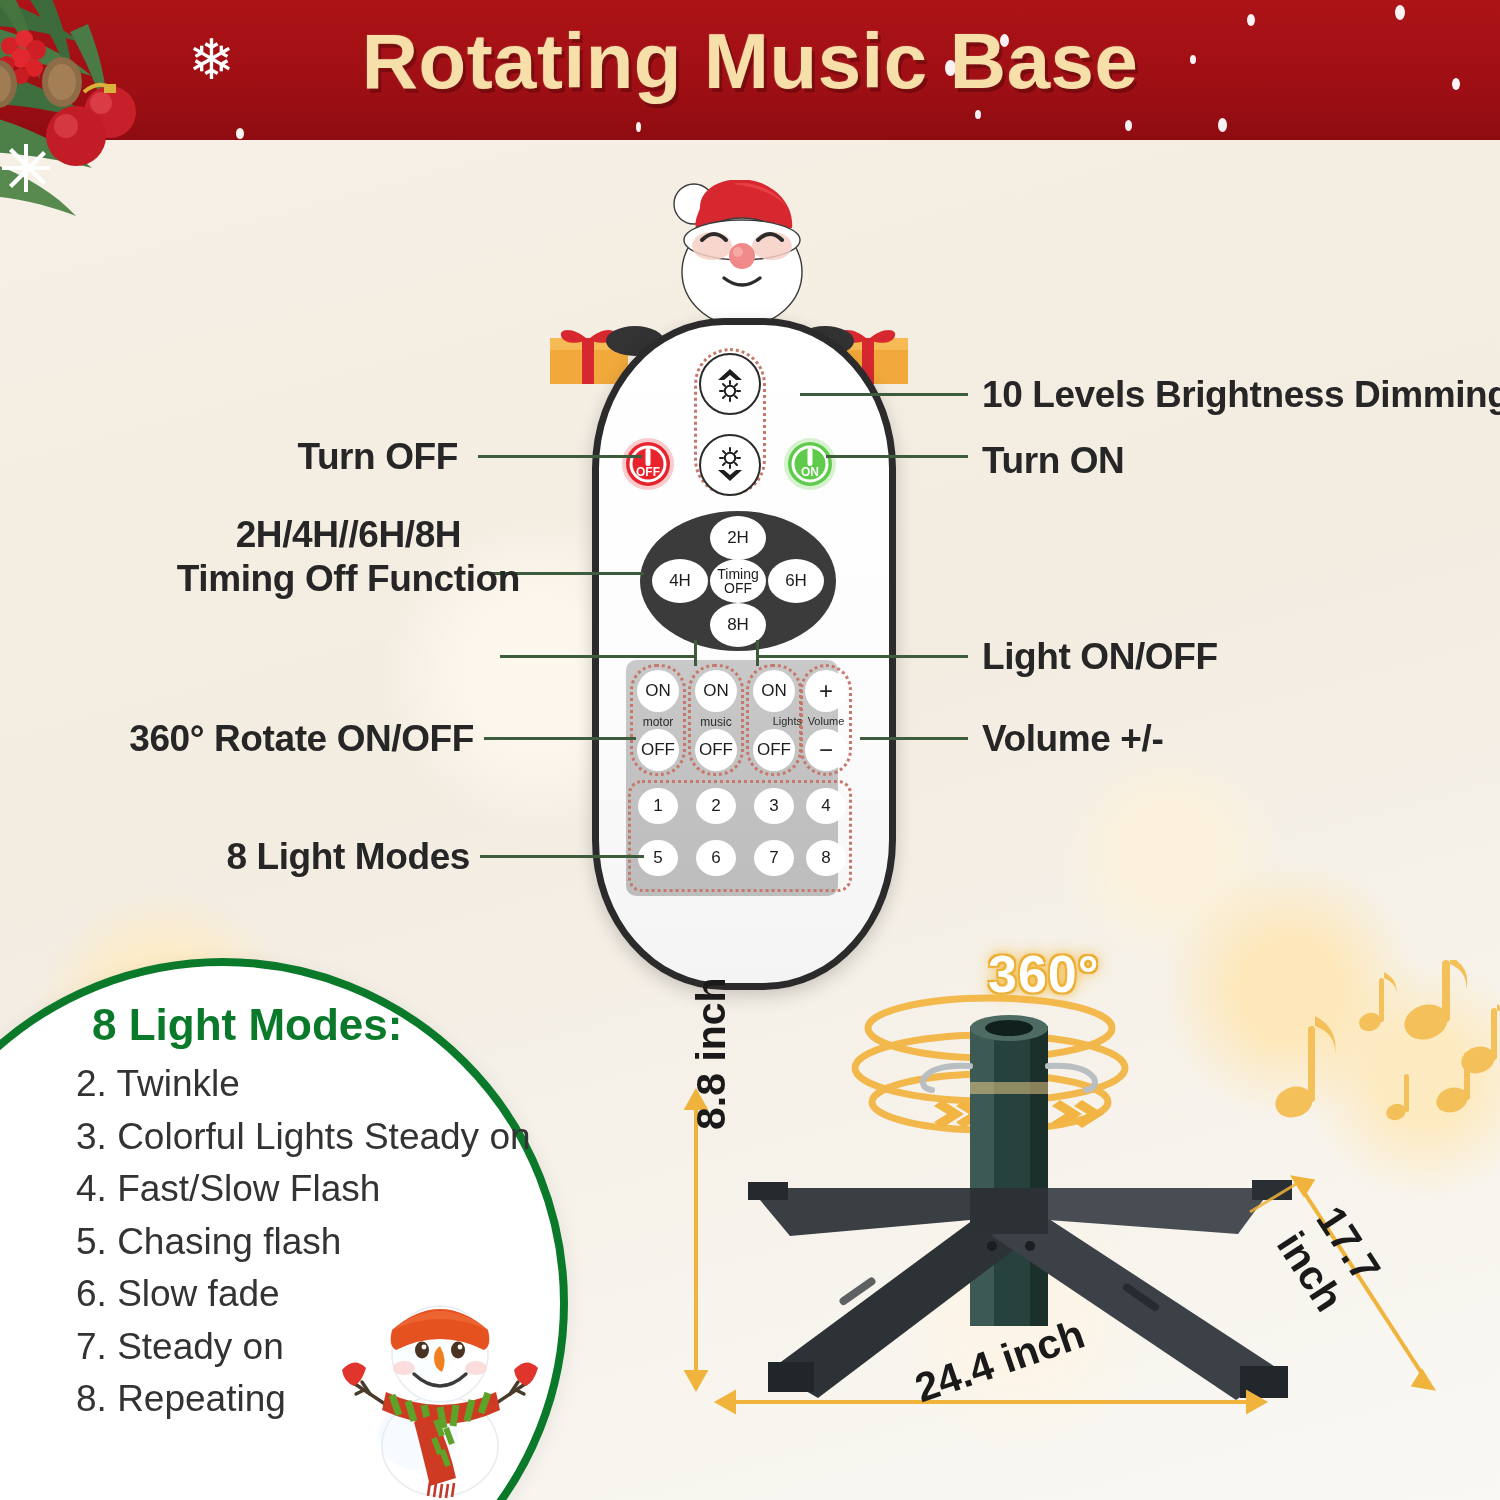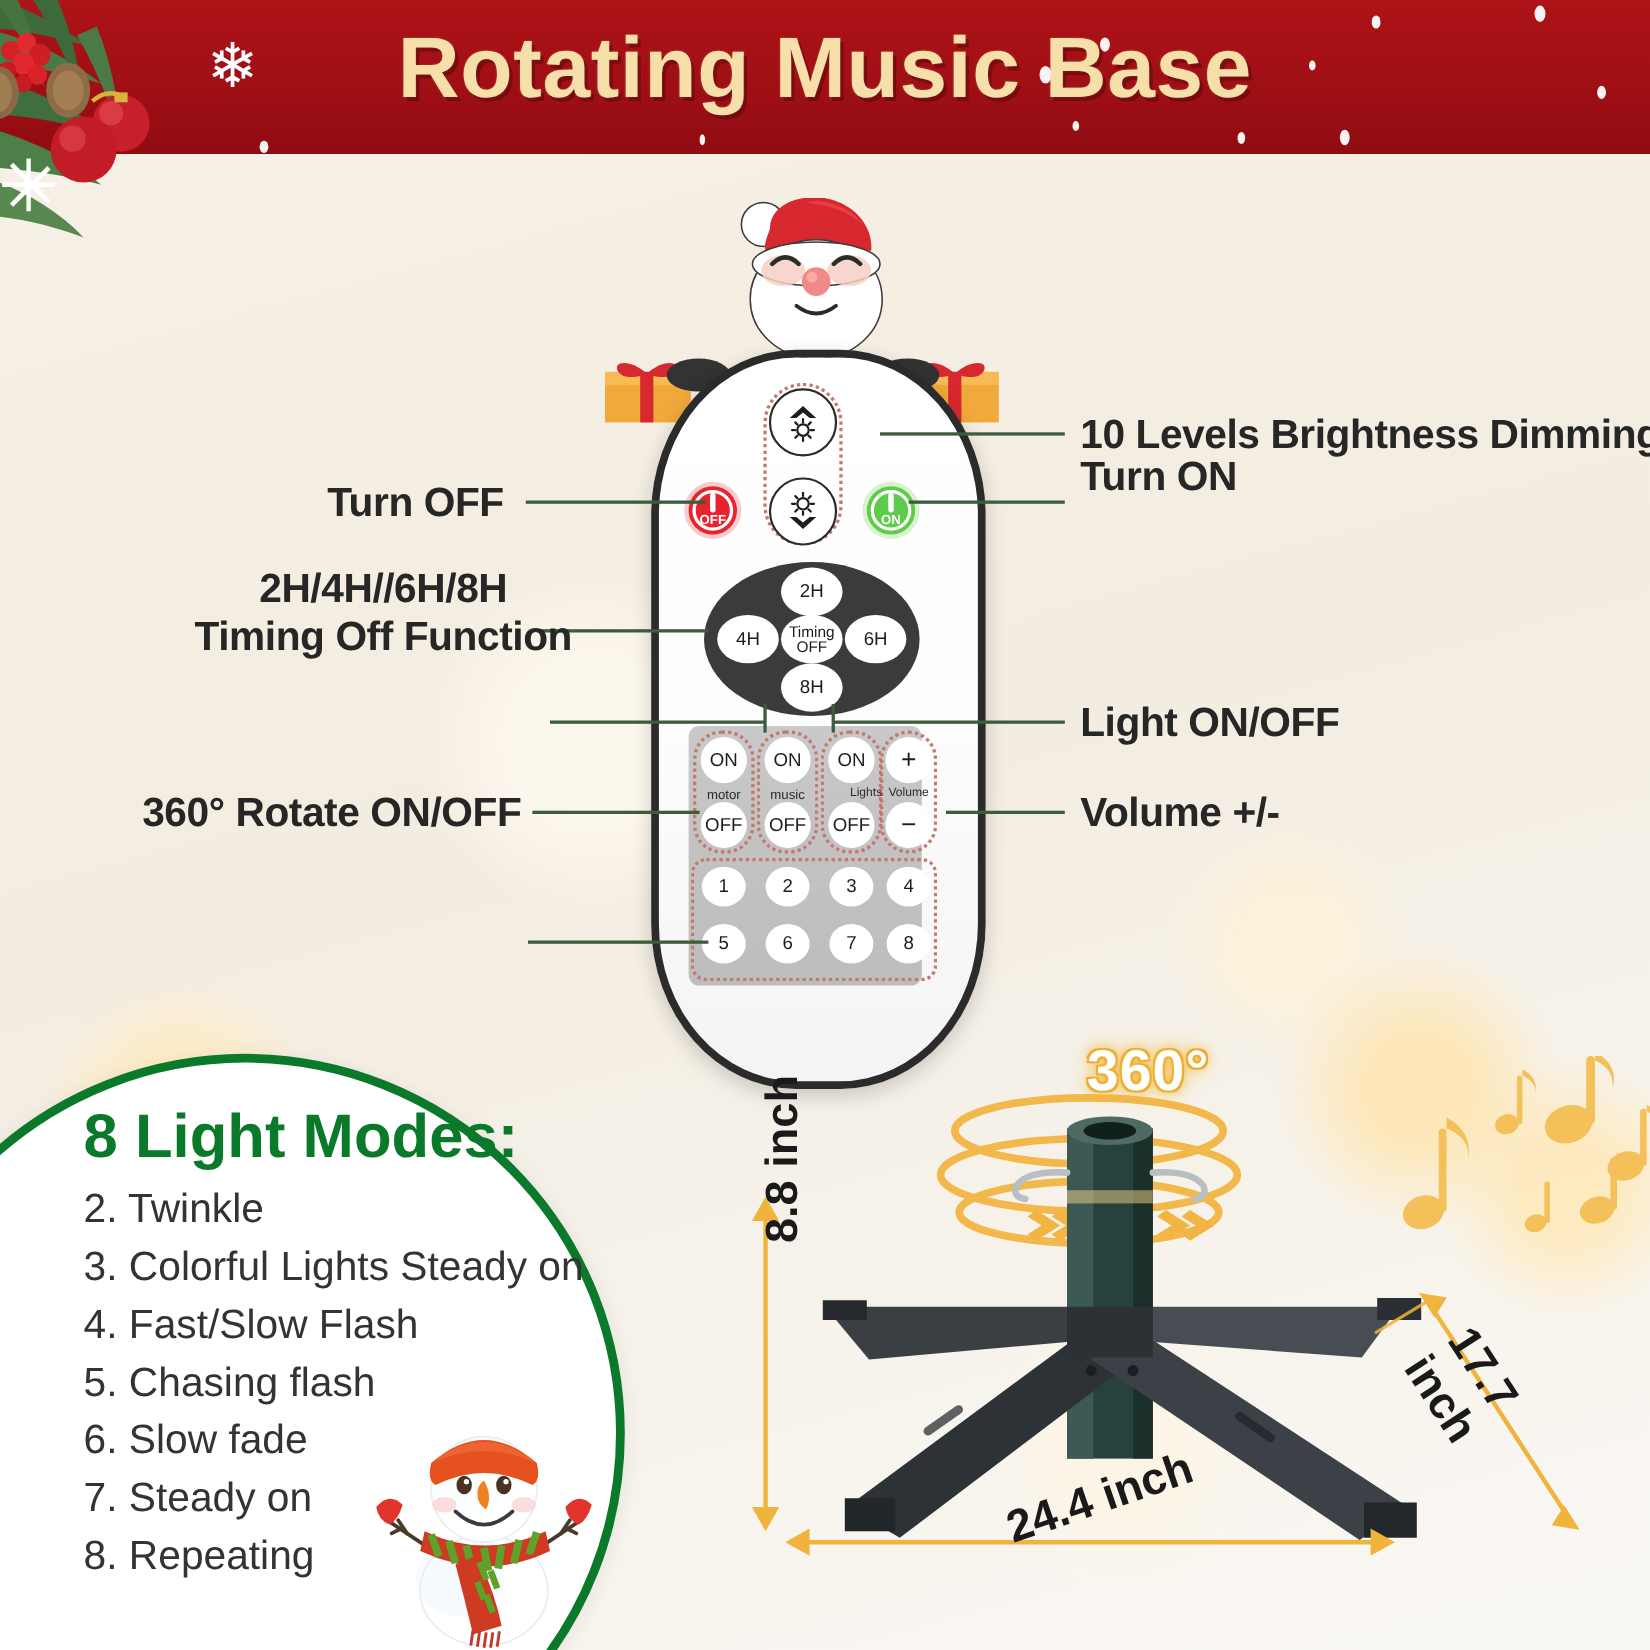--- a/index.html
+++ b/index.html
@@ -76,21 +76,21 @@
   .oo{width:42px;height:42px;font-size:17px;font-weight:500;border-radius:50%;}
   .cap{position:absolute;font-size:12px;color:#2b2b2b;text-align:center;width:56px;
        font-family:"Liberation Sans", sans-serif;}
   .num{width:40px;height:36px;font-size:17px;border-radius:50%;}
 
   
   #modes{position:absolute;left:-122px;top:958px;width:690px;height:690px;border-radius:50%;
      background:#fff;border:8px solid #0a7a2a;box-sizing:border-box;
      box-shadow:0 4px 20px rgba(0,0,0,.08);}
   #modes-inner{position:absolute;left:198px;top:48px;width:470px;}
-  .modes-title{color:#0a7a2a;font-size:56px;font-weight:bold;margin:0 0 8px 0;
+  .modes-title{color:#0a7a2a;font-size:44px;font-weight:bold;margin:0 0 8px 16px;
      font-family:"Liberation Sans", sans-serif;}
   .mode-item{font-size:37px;color:#333;line-height:1.42;white-space:nowrap;
      font-family:"Liberation Sans", sans-serif;}
   #snowman{position:absolute;left:330px;top:1278px;width:220px;height:222px;}
 
   
   #stand{position:absolute;left:640px;top:930px;width:860px;height:570px;}
   .dim{position:absolute;color:#1a1a1a;font-weight:bold;font-family:"Liberation Sans", sans-serif;}
   .deg360{position:absolute;left:988px;top:944px;font-size:52px;font-weight:bold;color:#fff;
      letter-spacing:1px;font-family:"Liberation Sans", sans-serif;
@@ -317,24 +317,25 @@
   <div class="lbl l" style="right:1042px;top:436px;">Turn OFF</div>
 
   <div style="position:absolute;right:980px;top:514px;text-align:center;">
     <div class="lbl" style="position:relative;right:auto;top:auto;">2H/4H//6H/8H</div>
     <div class="lbl" style="position:relative;right:auto;top:auto;margin-top:2px;">Timing Off Function</div>
   </div>
 
 
   <div class="lbl l" style="right:1026px;top:718px;">360° Rotate ON/OFF</div>
 
+  <div class="lbl l" style="right:1030px;top:836px;">8 Light Modes</div>
 
   <div class="lbl r" style="left:982px;top:374px;">10 Levels Brightness Dimming</div>
 
-  <div class="lbl r" style="left:982px;top:412px;">Turn ON</div>
+  <div class="lbl r" style="left:982px;top:440px;">Turn ON</div>
 
   <div class="lbl r" style="left:982px;top:636px;">Light ON/OFF</div>
 
   <div class="lbl r" style="left:982px;top:718px;">Volume +/-</div>
 
   <div id="modes"></div>
   <div id="modes-inner" style="position:absolute;left:76px;top:1000px;width:470px;">
     <div class="modes-title">8 Light Modes:</div>
     <div class="mode-item">2. Twinkle</div>
     <div class="mode-item">3. Colorful Lights Steady on</div>

